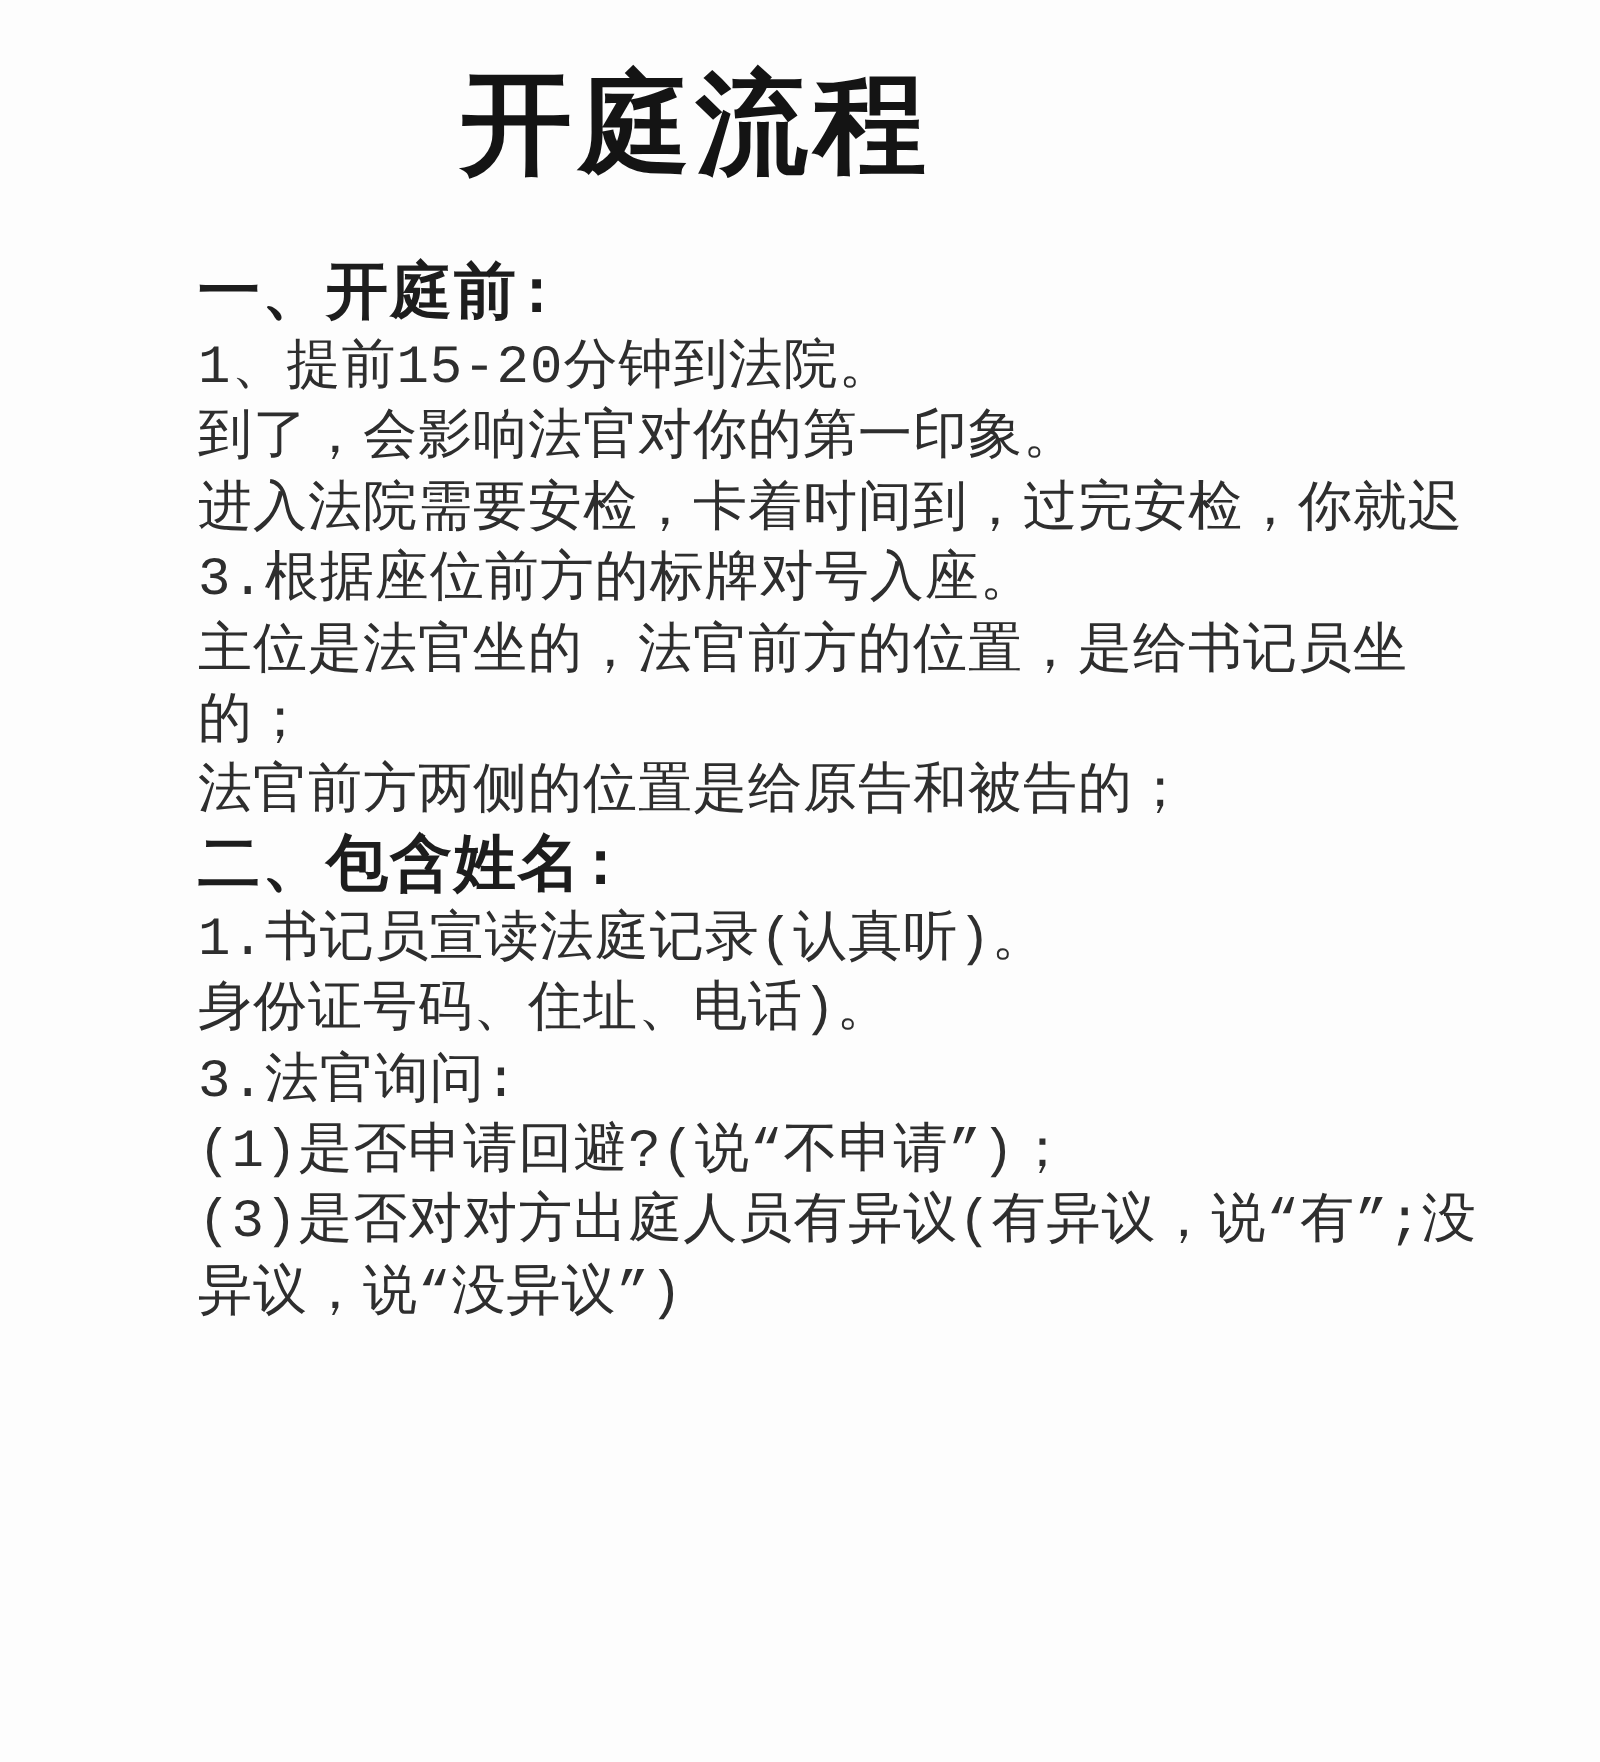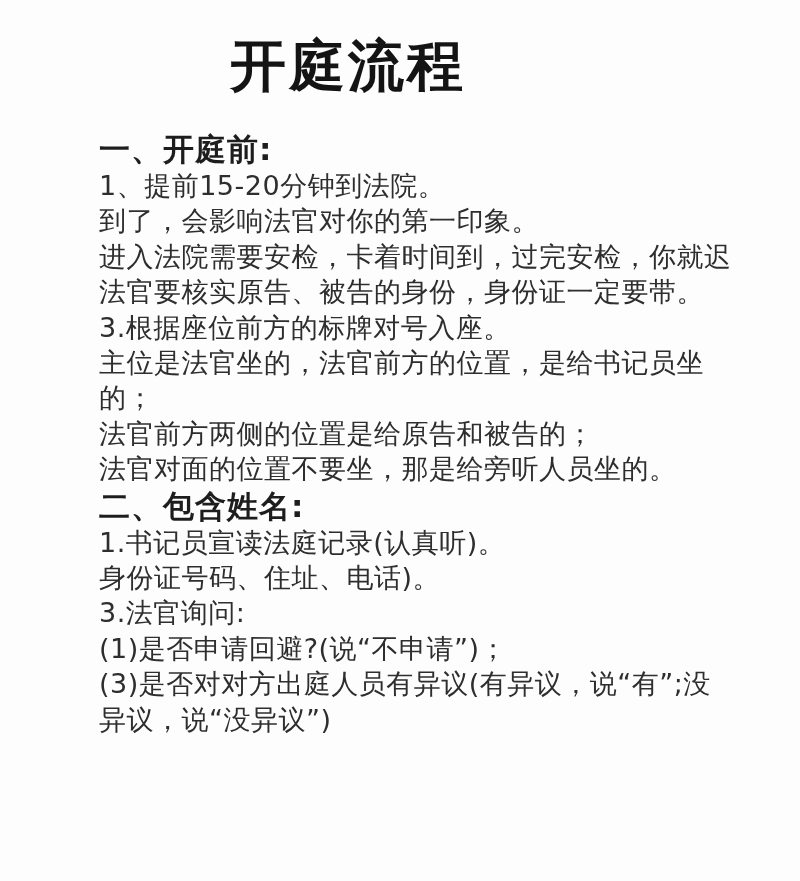--- a/index.html
+++ b/index.html
@@ -11,20 +11,21 @@
     height: 881px;
     background: #fdfdfd;
     overflow: hidden;
     font-family: "DejaVu Sans", "Liberation Sans", sans-serif;
   }
   .page {
     width: 696px;
     height: 881px;
     box-sizing: border-box;
     background: #fdfdfd;
+    font-family: Liberation Mono, monospace;
   }
   .doc-title {
     margin: 0;
     padding-top: 34px;
     text-align: center;
     font-size: 56px;
     line-height: 64px;
     font-weight: 800;
     letter-spacing: 3px;
     color: #141414;
@@ -57,26 +58,24 @@
 <div class="page">
   <h1 class="doc-title">开庭流程</h1>
 
   <div class="content">
 
     <section>
       <h2 class="section-heading">一、开庭前:</h2>
       <div class="text-line">1、提前15-20分钟到法院。</div>
       <div class="text-line">到了，会影响法官对你的第一印象。</div>
       <div class="text-line">进入法院需要安检，卡着时间到，过完安检，你就迟</div>
-      <div class="text-line">法官要核实原告、被告的身份，身份证一定要带。</div>
       <div class="text-line">3.根据座位前方的标牌对号入座。</div>
       <div class="text-line">主位是法官坐的，法官前方的位置，是给书记员坐</div>
       <div class="text-line">的；</div>
       <div class="text-line">法官前方两侧的位置是给原告和被告的；</div>
-      <div class="text-line">法官对面的位置不要坐，那是给旁听人员坐的。</div>
     </section>
 
     <section>
       <h2 class="section-heading">二、包含姓名:</h2>
       <div class="text-line">1.书记员宣读法庭记录(认真听)。</div>
       <div class="text-line">身份证号码、住址、电话)。</div>
       <div class="text-line">3.法官询问:</div>
       <div class="text-line">(1)是否申请回避?(说“不申请”)；</div>
       <div class="text-line">(3)是否对对方出庭人员有异议(有异议，说“有”;没</div>
       <div class="text-line">异议，说“没异议”)</div>

